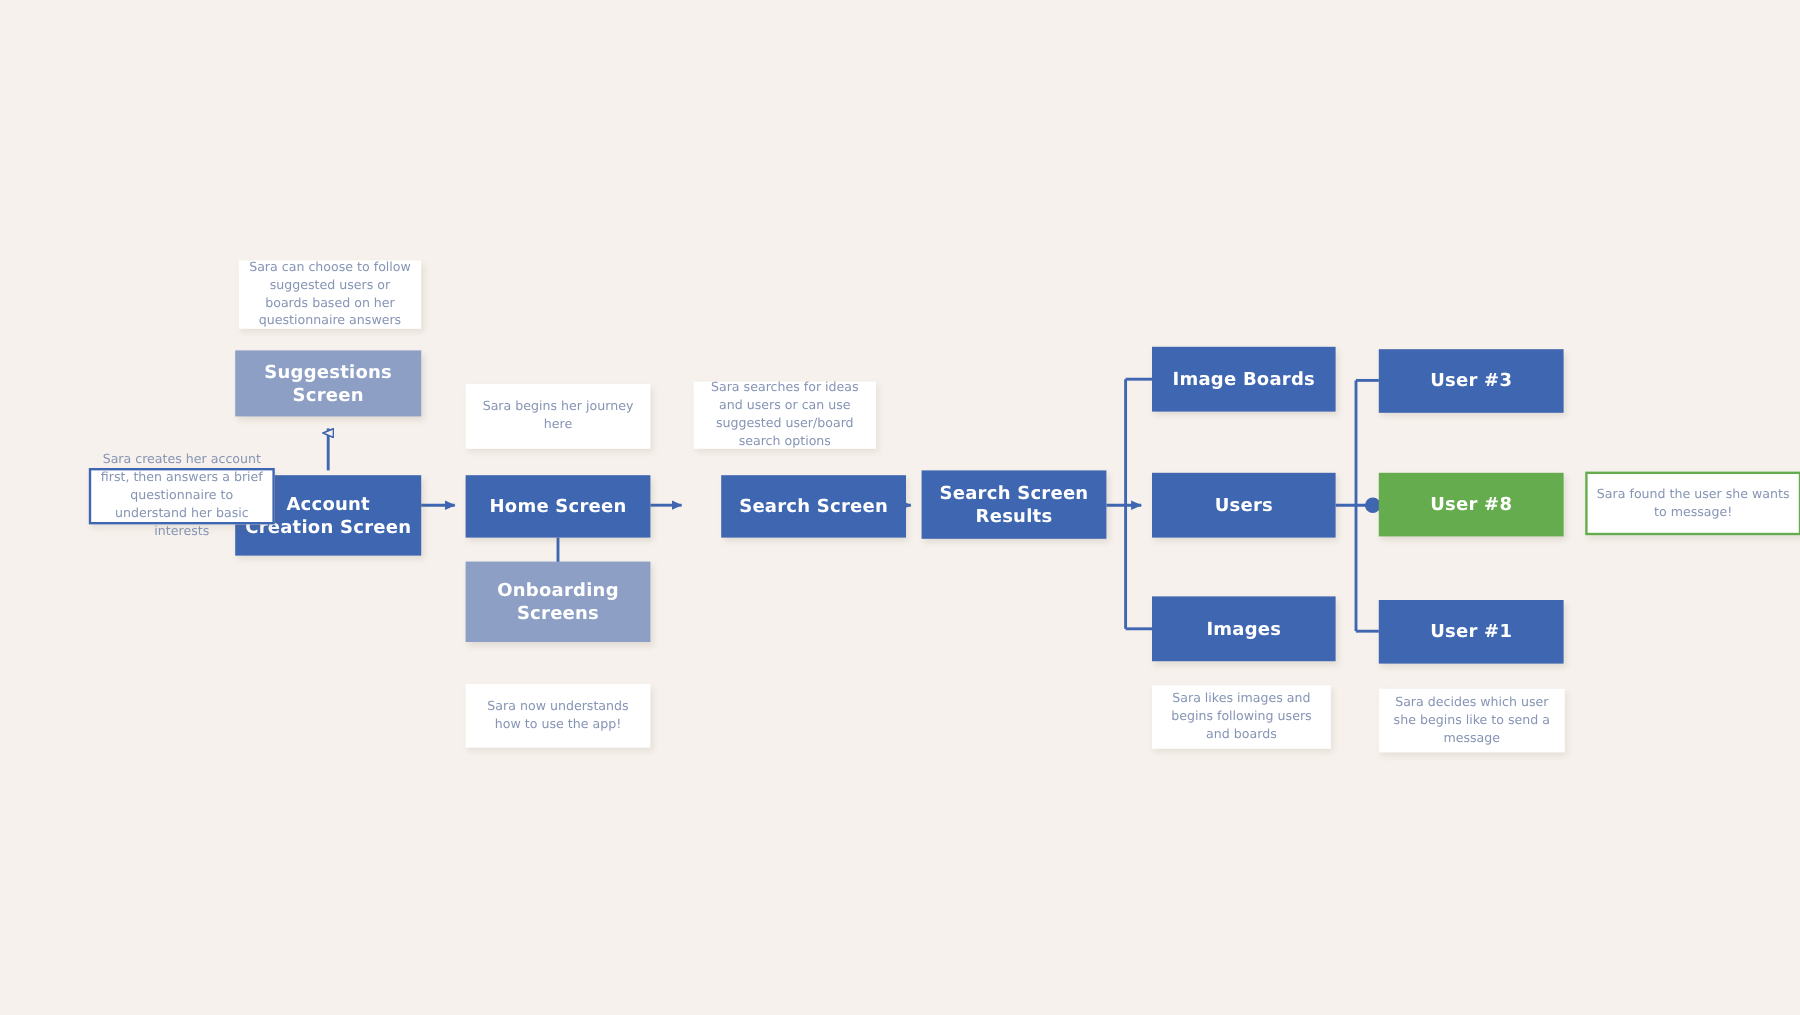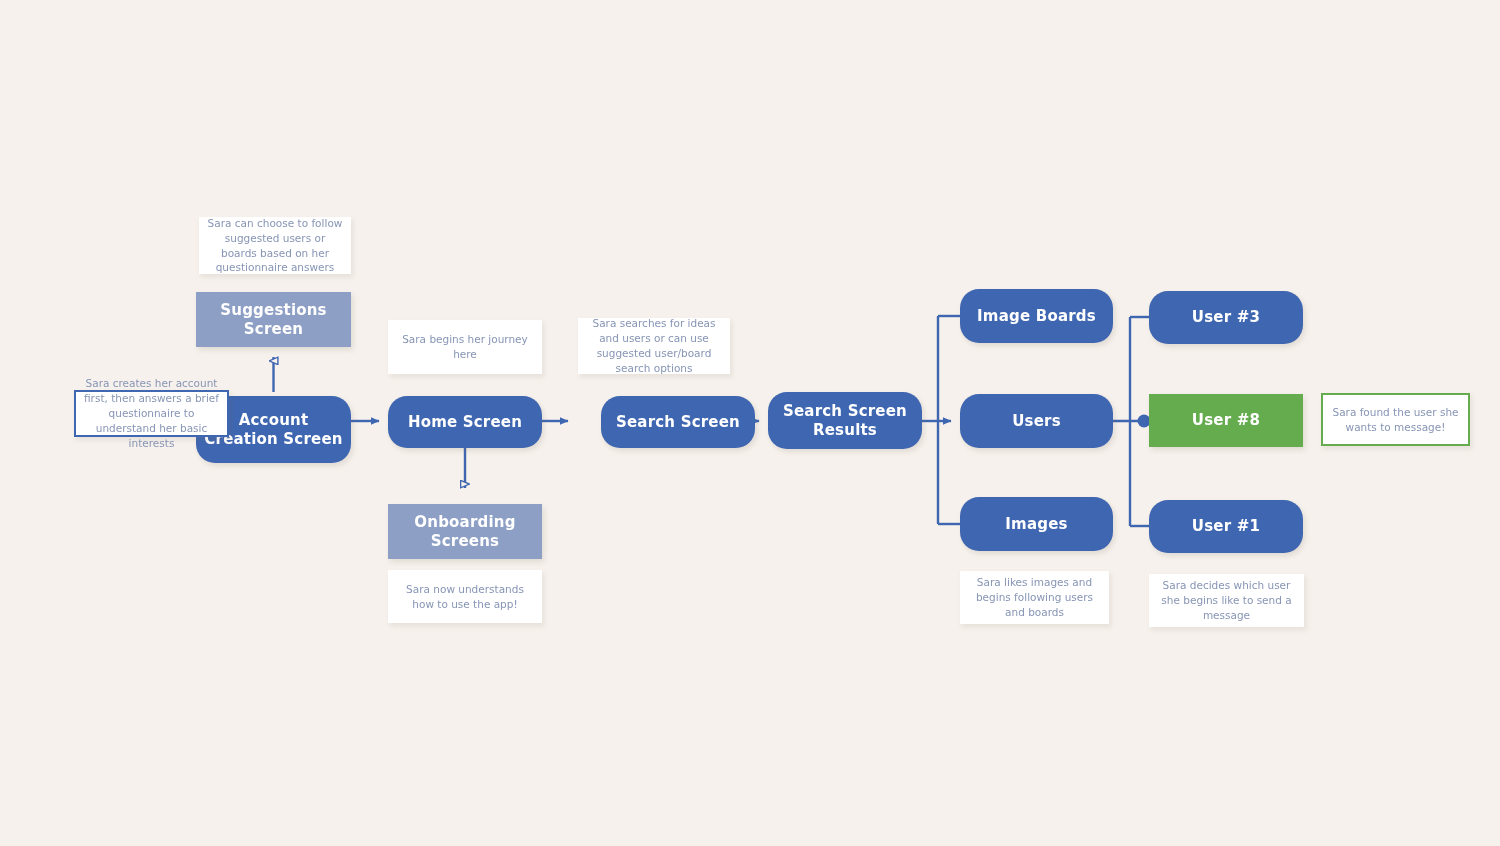--- a/index.html
+++ b/index.html
@@ -40,21 +40,21 @@
     box-shadow: 2px 3px 5px rgba(120,105,95,0.16);
   }
   .node-label {
     font-weight: bold;
     color: #ffffff;
     line-height: 1.25;
     letter-spacing: 0.2px;
     font-size: 15px;
     padding: 0 8px;
   }
-  .node.primary   { background: #3f66b0; border-radius: 19px; }
+  .node.primary   { background: #3f66b0; }
   .node.secondary { background: #8d9fc4; }
   .node.success   { background: #64ac4d; }
 
   .note {
     position: absolute;
     box-sizing: border-box;
     background: #ffffff;
     display: flex;
     align-items: center;
     justify-content: center;
@@ -123,21 +123,21 @@
   </div>
 
   <div class="node secondary" style="left:196px; top:292px; width:155px; height:55px;justify-content:flex-end;">
     <span class="node-label">Suggestions Screen</span>
   </div>
 
   <div class="node primary" style="left:388px; top:396px; width:154px; height:52px;">
     <span class="node-label">Home Screen</span>
   </div>
 
-  <div class="node secondary" style="left:388px; top:504px; width:154px; height:55px;">
+  <div class="node secondary" style="left:388px; top:468px; width:154px; height:67px;">
     <span class="node-label">Onboarding Screens</span>
   </div>
 
   <div class="node primary" style="left:577px; top:396px; width:154px; height:52px;margin-left:24px;">
     <span class="node-label">Search Screen</span>
   </div>
 
   <div class="node primary" style="left:768px; top:392px; width:154px; height:57px;">
     <span class="node-label">Search Screen Results</span>
   </div>
@@ -187,17 +187,17 @@
   </div>
 
   <div class="note" style="left:960px; top:571px; width:149px; height:53px;">
     <span class="note-text">Sara likes images and begins following users and boards</span>
   </div>
 
   <div class="note" style="left:1149px; top:574px; width:155px; height:53px;">
     <span class="note-text">Sara decides which user she begins like to send a message</span>
   </div>
 
-  <div class="note bordered-green" style="left:1321px; top:393px; width:149px; height:53px;">
+  <div class="note bordered-green" style="left:1321px; top:393px; width:180px; height:53px;">
     <span class="note-text">Sara found the user she wants to message!</span>
   </div>
 
 </div>
 
 </body></html>

